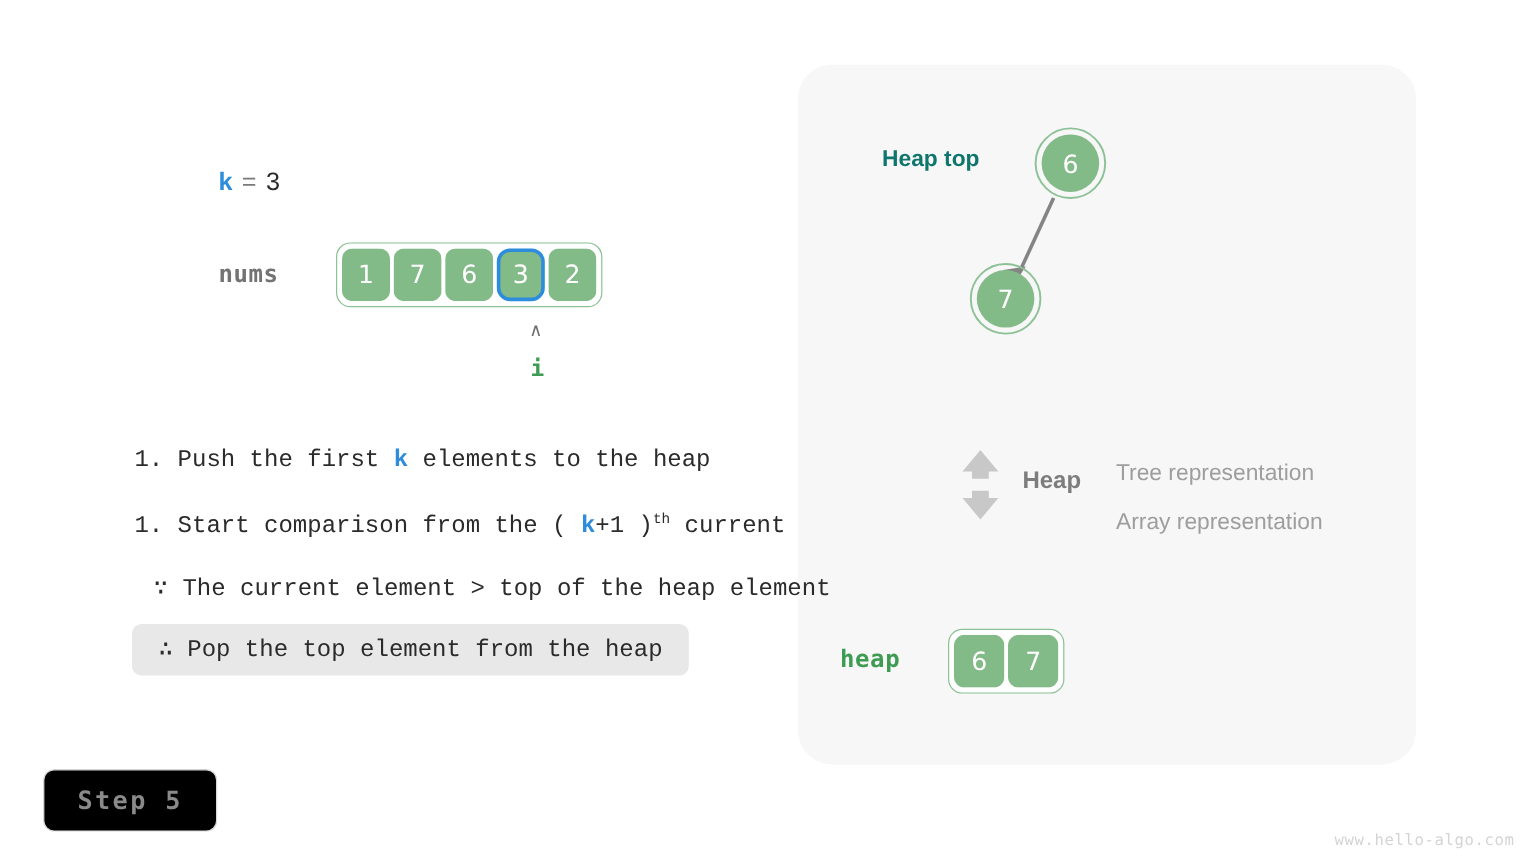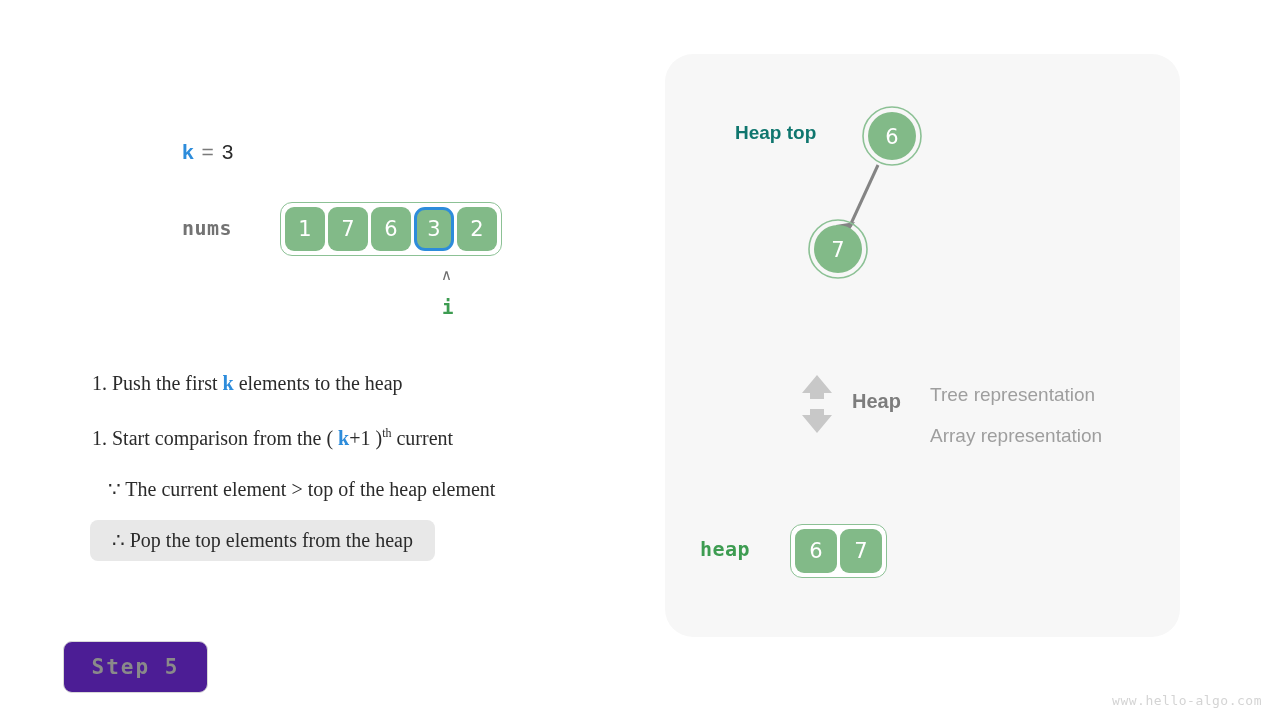--- a/index.html
+++ b/index.html
@@ -83,21 +83,22 @@
     font-weight: bold;
     color: #3d9c51;
   }
 
   
   .step-line {
     position: absolute;
     font-size: 20px;
     color: #2b2b2b;
     white-space: nowrap;
-    font-family: Liberation Serif, serif;
+    font-family: Liberation Mono, monospace;
+    margin-left: 20px;
   }
   .step-line .kv { color: #2d8cdb; font-weight: bold; }
   .step-line sup { font-size: 12px; vertical-align: super; }
   #line1 { left: 92px; top: 372px; }
   #line2 { left: 92px; top: 426px; }
   #line3 { left: 108px; top: 477px; }
   #line4 {
     left: 90px; top: 520px;
     background: #e8e8e8;
     border-radius: 8px;
@@ -111,23 +112,22 @@
     border: 1px solid #d8d8d8;
     border-radius: 9px;
     display: flex;
     align-items: center;
     justify-content: center;
     font-family: "DejaVu Sans Mono", monospace;
     font-size: 21px;
     font-weight: bold;
     color: #8a8a8a;
     letter-spacing: 2px;
-    background: #4c1d95;
+    background: #000000;
     box-sizing: border-box;
-    margin-left: 27px;
   }
 
   #watermark {
     right: 18px; bottom: 12px;
     font-family: "DejaVu Sans Mono", monospace;
     font-size: 13px;
     color: #d4d4d4;
     letter-spacing: 0.5px;
   }
 
@@ -241,17 +241,17 @@
 
 <div class="abs" id="caret">∧</div>
 <div class="abs" id="i-label">i</div>
 
 <div class="step-line" id="line1"><span>1. Push the first </span><span class="kv">k</span><span> elements to the heap</span></div>
 
 <div class="step-line" id="line2"><span>1. Start comparison from the ( </span><span class="kv">k</span><span>+1 )</span><sup>th</sup><span> current</span></div>
 
 <div class="step-line" id="line3">∵ The current element &gt; top of the heap element</div>
 
-<div class="step-line" id="line4">∴ Pop the top elements from the heap</div>
+<div class="step-line" id="line4">∴ Pop the top element from the heap</div>
 
 <div class="abs" id="step-badge">Step 5</div>
 
 <div class="abs" id="watermark">www.hello-algo.com</div>
 
 </body></html>

